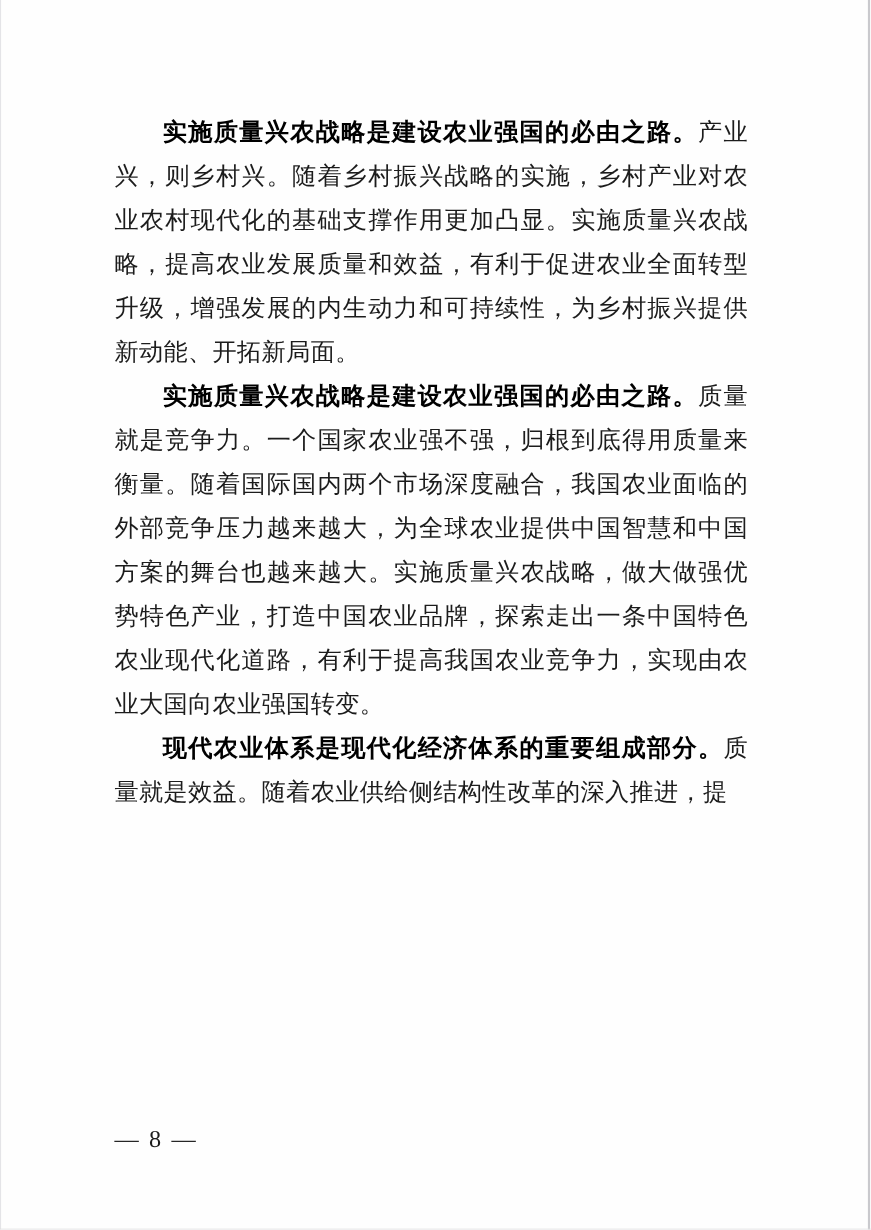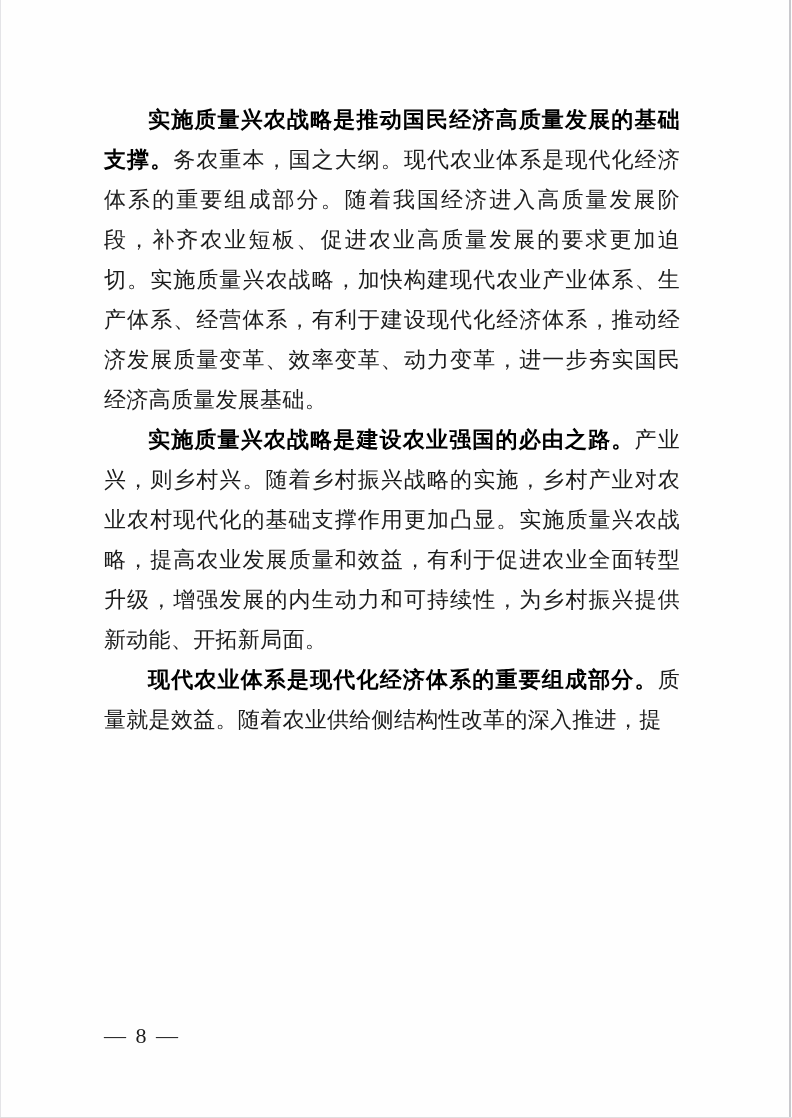--- a/index.html
+++ b/index.html
@@ -75,24 +75,24 @@
 <body>
 
 <div class="page">
 
   <div class="scan-edge-left"></div>
   <div class="scan-edge-right"></div>
   <div class="scan-edge-bottom"></div>
 
   <div class="content">
 
-    <p class="para"><span class="lead">实施质量兴农战略是推动国民经济高质量发展的基础支撑。</span><span>务农重本，国之大纲。现代农业体系是现代化经济体系的重要组成部分。随着我国经济进入高质量发展阶段，补齐农业短板、促进农业高质量发展的要求更加迫切。实施质量兴农战略，加快构建现代农业产业体系、生产体系、经营体系，有利于建设现代化经济体系，推动经济发展质量变革、效率变革、动力变革，进一步夯实国民经济高质量发展基础。</span></p>
 
     <p class="para"><span class="lead">实施质量兴农战略是建设农业强国的必由之路。</span><span>产业兴，则乡村兴。随着乡村振兴战略的实施，乡村产业对农业农村现代化的基础支撑作用更加凸显。实施质量兴农战略，提高农业发展质量和效益，有利于促进农业全面转型升级，增强发展的内生动力和可持续性，为乡村振兴提供新动能、开拓新局面。</span></p>
 
+    <p class="para"><span class="lead">实施质量兴农战略是建设农业强国的必由之路。</span><span>质量就是竞争力。一个国家农业强不强，归根到底得用质量来衡量。随着国际国内两个市场深度融合，我国农业面临的外部竞争压力越来越大，为全球农业提供中国智慧和中国方案的舞台也越来越大。实施质量兴农战略，做大做强优势特色产业，打造中国农业品牌，探索走出一条中国特色农业现代化道路，有利于提高我国农业竞争力，实现由农业大国向农业强国转变。</span></p>
 
     <p class="para"><span class="lead">现代农业体系是现代化经济体系的重要组成部分。</span><span>质量就是效益。随着农业供给侧结构性改革的深入推进，提</span></p>
 
   </div>
 
   <div class="footer">— 8 —</div>
 
 </div>
 
 </body></html>

